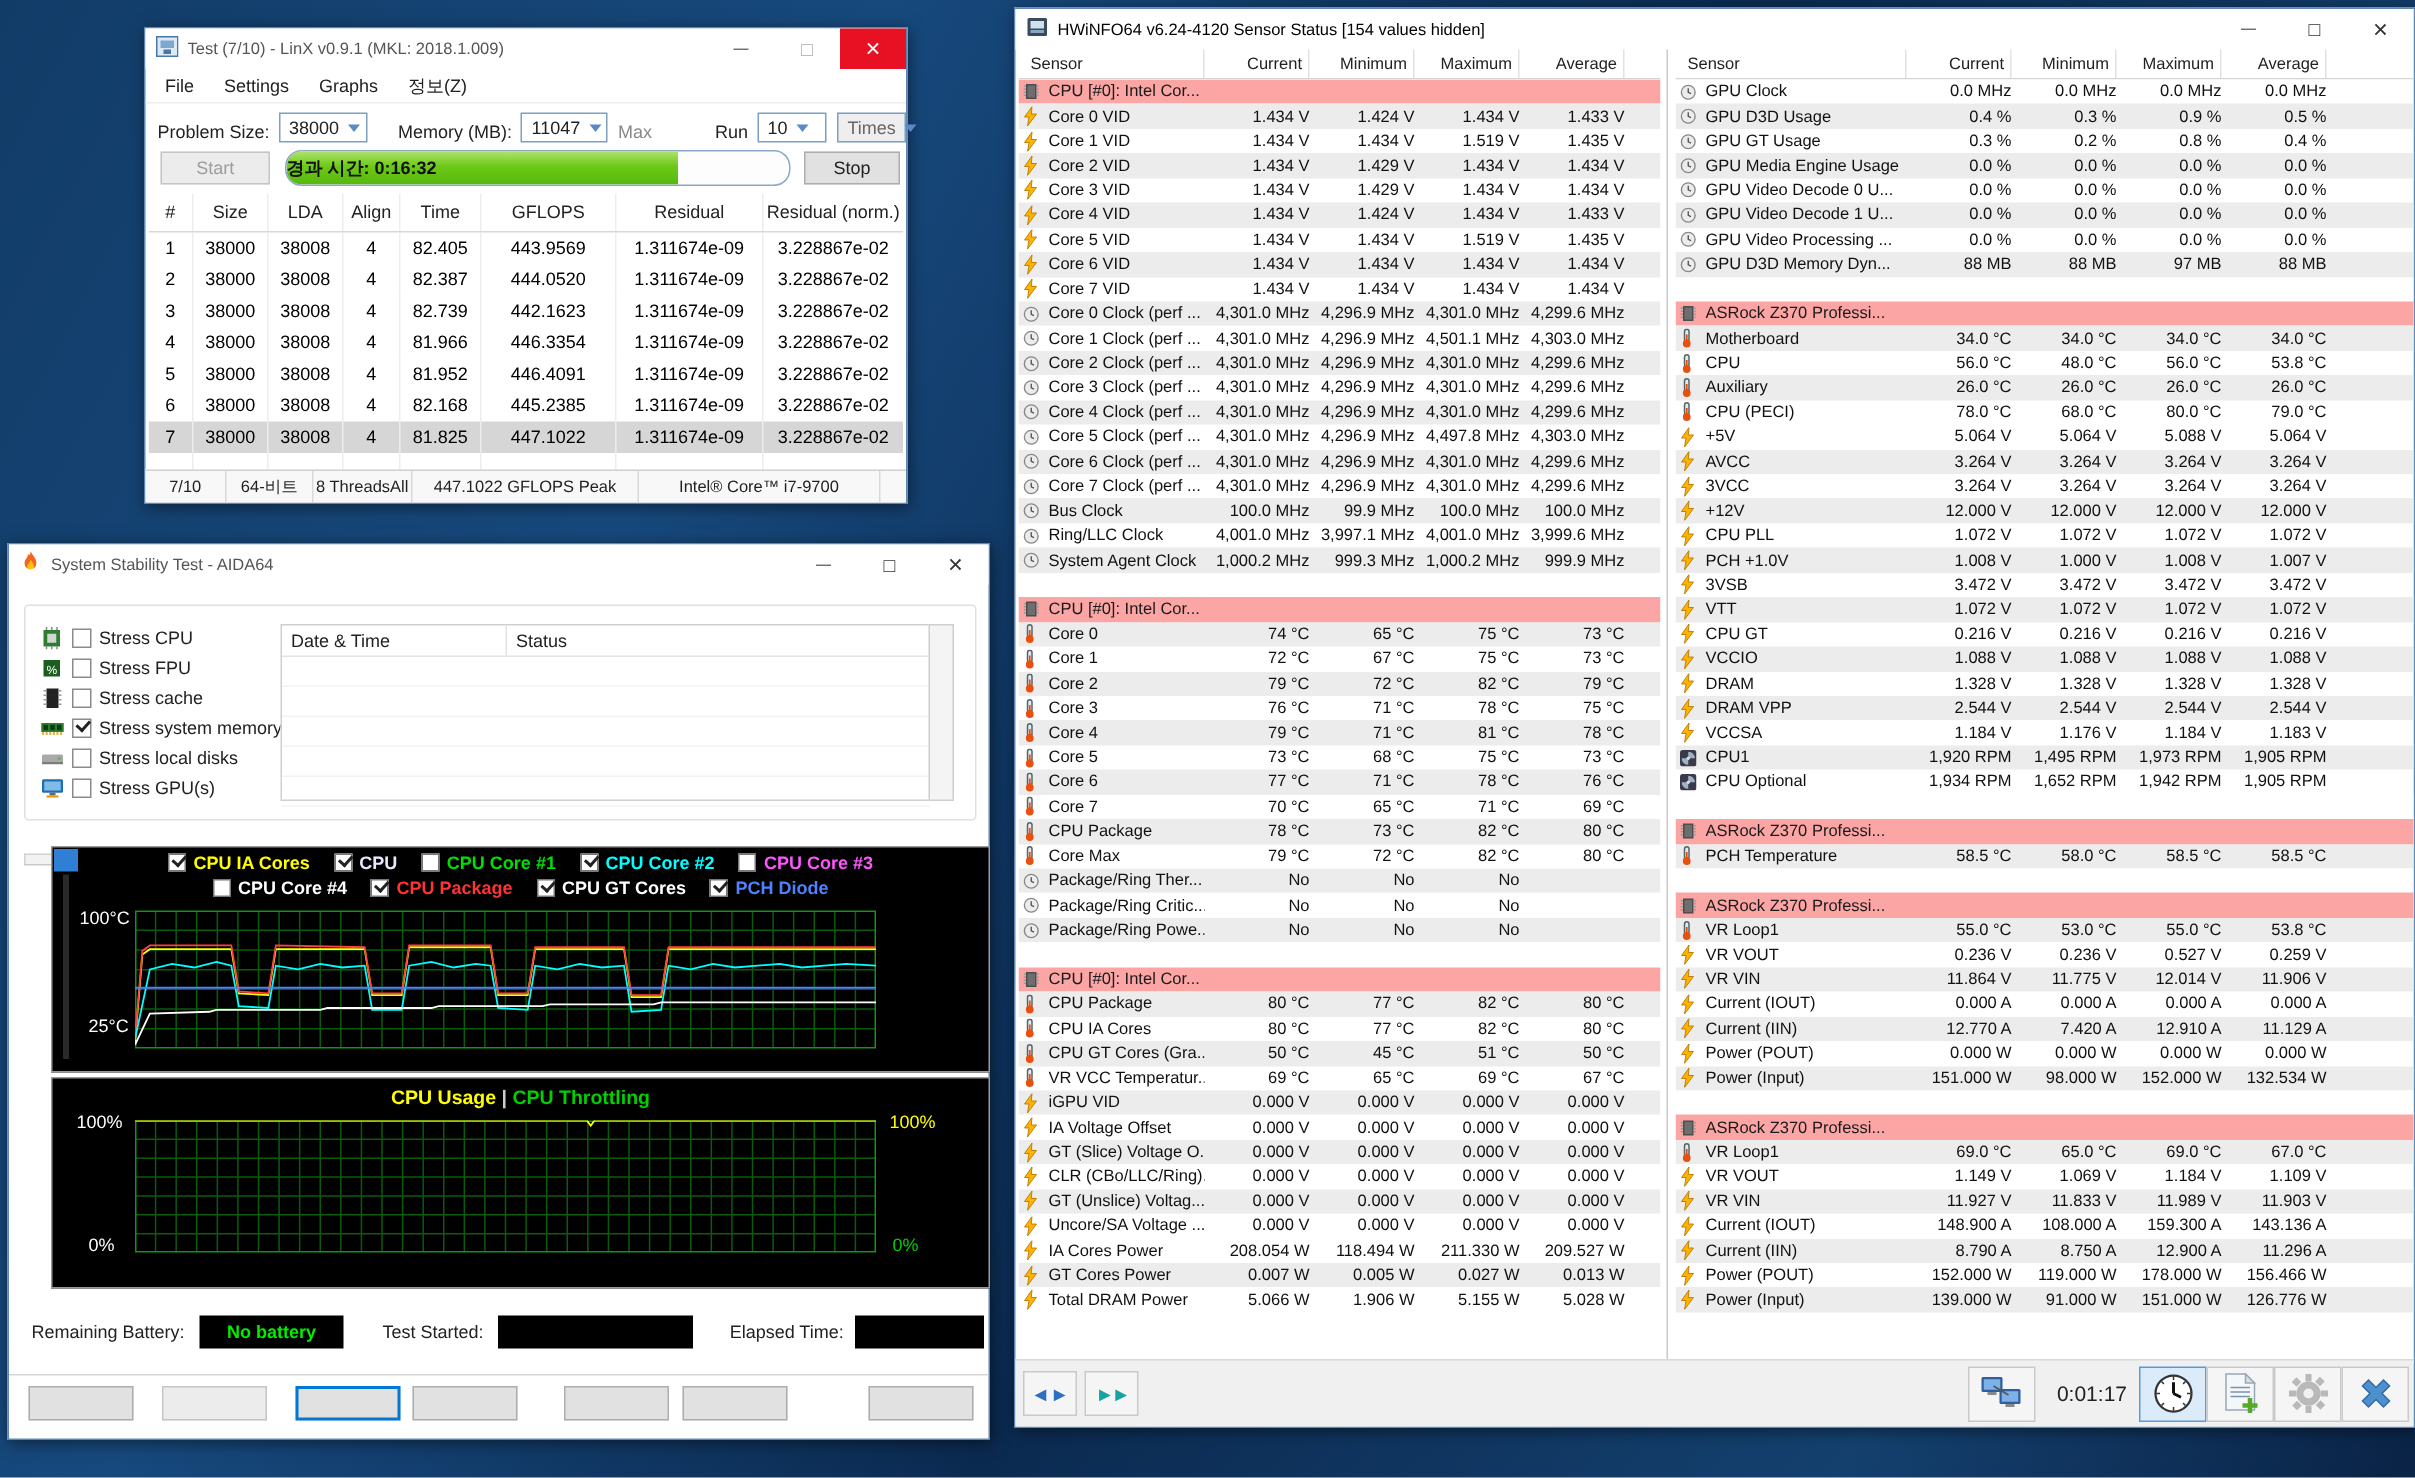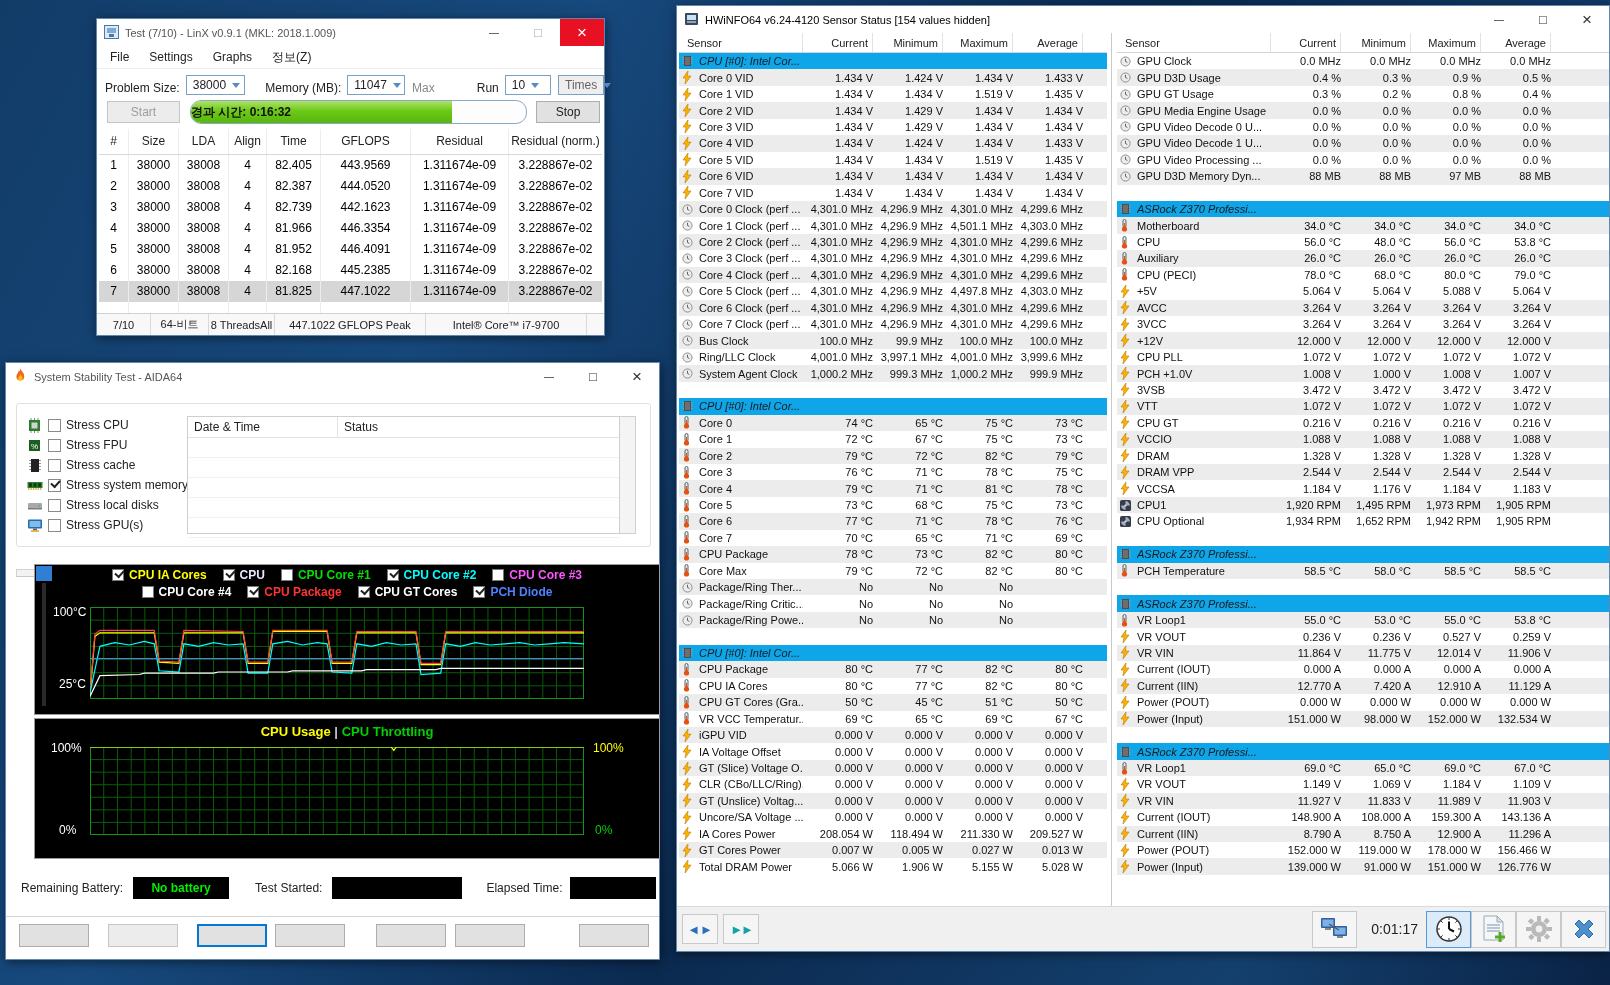--- a/index.html
+++ b/index.html
@@ -83,21 +83,21 @@
   #hwinfo{left:676px;top:5px;width:934px;height:947px}
   .hhead{position:absolute;top:27px;height:20px;display:flex;align-items:center;font-size:11px;color:#222;background:#fff;border-bottom:1px solid #d5d5d5;box-sizing:border-box}
   .hhead .hl{flex:1;padding-left:8px;border-right:1px solid #e2e2e2;height:100%;line-height:20px}
   .hhead .hv{width:70px;text-align:right;border-right:1px solid #e2e2e2;height:100%;line-height:20px;padding-right:4px;box-sizing:border-box}
   .hpane{position:absolute;top:47px;height:856px;overflow:hidden;background:#fff;font-size:11px}
   .hrow{display:flex;align-items:center;height:16.45px;color:#111}
   .hrow .hi{width:17px;padding-left:3px;display:flex;align-items:center}
   .hrow .hl{flex:1;white-space:nowrap;overflow:hidden}
   .hrow .hv{width:70px;text-align:right;white-space:nowrap}
   .hrow.alt{background:#ececec}
-  .hrow.section{background:#0ea5e9;font-style:italic;color:#1a1a1a}
+  .hrow.section{background:#fca5a5;color:#1a1a1a}
   .hrow.emptyrow{background:#fff}
   .pdiv{position:absolute;top:27px;bottom:44px;left:434px;width:1px;background:#c9c9c9}
   .htoolbar{position:absolute;left:0;right:0;bottom:0;height:44px;background:#f0f0f0;border-top:1px solid #d9d9d9;display:flex;align-items:center}
   .hb{border:1px solid #c9c9c9;background:#f5f5f5;display:flex;align-items:center;justify-content:center;box-sizing:border-box}
   .hb.small{width:36px;height:30px;margin-left:5px;font-size:13px}
   .hb.big{width:45px;height:37px}
   .hb.active{background:#dcebf9;border-color:#5b9bd5}
   .htime{font-size:14px;color:#222;margin:0 8px 0 14px}
   .arr-b{color:#2c6fbd;font-weight:bold}
   .arr-t{color:#16a3a3;font-weight:bold;letter-spacing:-2px}

